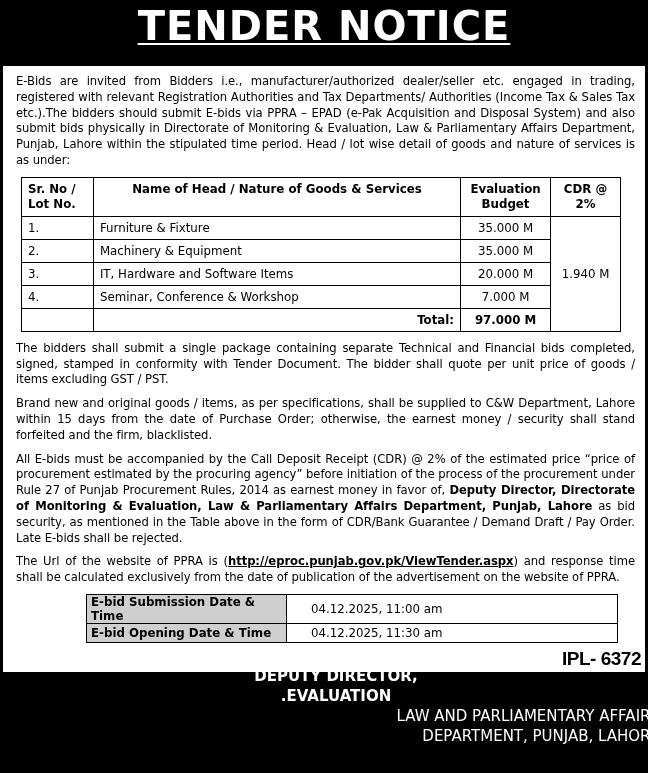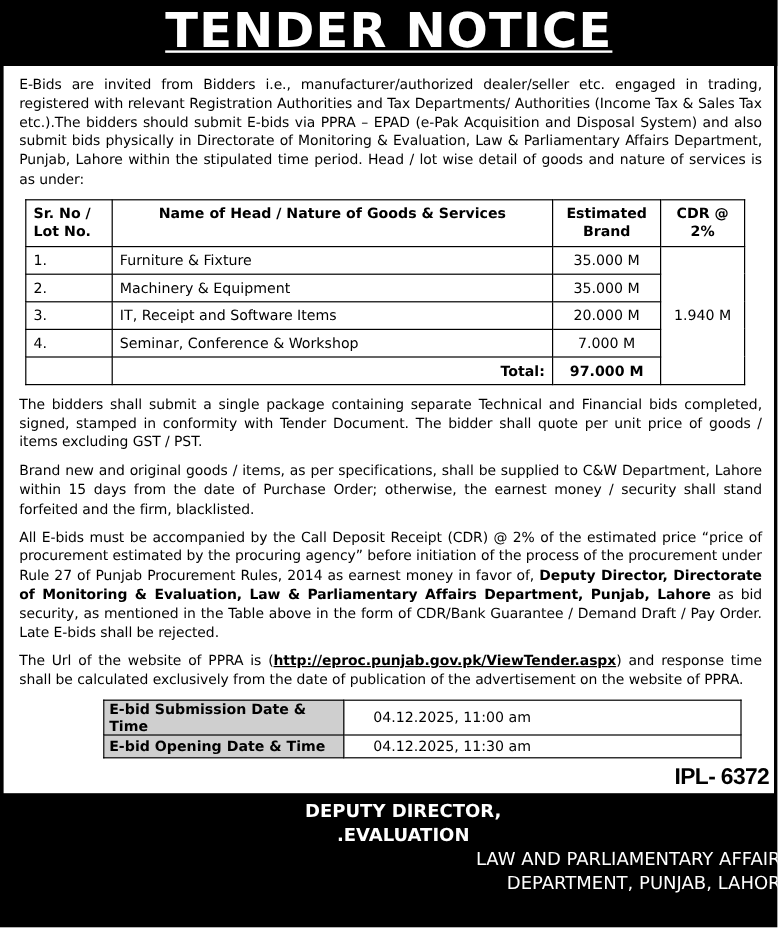--- a/index.html
+++ b/index.html
@@ -6,21 +6,21 @@
   html, body { width: 648px; height: 773px; background: #fff; overflow: hidden; }
   body { font-family: "DejaVu Sans", sans-serif; color: #000; }
   .frame { position: relative; width: 648px; height: 773px; background: #000; }
   .header {
     height: 55px; background: #000; color: #fff; text-align: center;
     font-family: "DejaVu Sans", sans-serif; font-weight: bold; font-size: 40px;
     line-height: 48px; letter-spacing: 1px; padding-top: 2px;
   }
   .header span { display: inline-block; text-decoration: underline; text-decoration-thickness: 2px; text-underline-offset: 3px; }
   .body {
-    position: absolute; left: 3px; top: 55px; width: 642px; height: 606px;
+    position: absolute; left: 3px; top: 66px; width: 642px; height: 606px;
     background: #fff; padding: 8px 10px 0 13px;
   }
   p.para {
     font-size: 11.6px; line-height: 15.8px; text-align: justify; margin-bottom: 8px;
     letter-spacing: -0.05px;
   }
   p.para b { font-weight: bold; }
   table.lots {
     border-collapse: collapse; width: 600px; margin: 2px 0 9px 5px; font-size: 11.8px;
   }
@@ -58,37 +58,37 @@
   </div>
 
   <div class="body">
     <p class="para">E-Bids are invited from Bidders i.e., manufacturer/authorized dealer/seller etc. engaged in trading, registered with relevant Registration Authorities and Tax Departments/ Authorities (Income Tax &amp; Sales Tax etc.).The bidders should submit E-bids via PPRA – EPAD (e-Pak Acquisition and Disposal System) and also submit bids physically in Directorate of Monitoring &amp; Evaluation, Law &amp; Parliamentary Affairs Department, Punjab, Lahore within the stipulated time period. Head / lot wise detail of goods and nature of services is as under:</p>
 
     <table class="lots">
       <tbody>
           <tr>
         <th class="c1" style="width:72px">Sr. No / Lot No.</th>
         <th style="width:368px">Name of Head / Nature of Goods &amp; Services</th>
-        <th style="width:90px">Estimated Brand</th>
+        <th style="width:90px">Evaluation Budget</th>
         <th style="width:70px">CDR @ 2%</th>
       </tr>
       <tr>
         <td>1.</td>
         <td>Furniture &amp; Fixture</td>
         <td class="num">35.000 M</td>
         <td class="cdr" rowspan="5">1.940 M</td>
       </tr>
       <tr>
         <td>2.</td>
         <td>Machinery &amp; Equipment</td>
         <td class="num">35.000 M</td>
       </tr>
       <tr>
         <td>3.</td>
-        <td>IT, Receipt and Software Items</td>
+        <td>IT, Hardware and Software Items</td>
         <td class="num">20.000 M</td>
       </tr>
       <tr>
         <td>4.</td>
         <td>Seminar, Conference &amp; Workshop</td>
         <td class="num">7.000 M</td>
       </tr>
       <tr>
         <td></td>
         <td class="tot-label">Total:</td>

